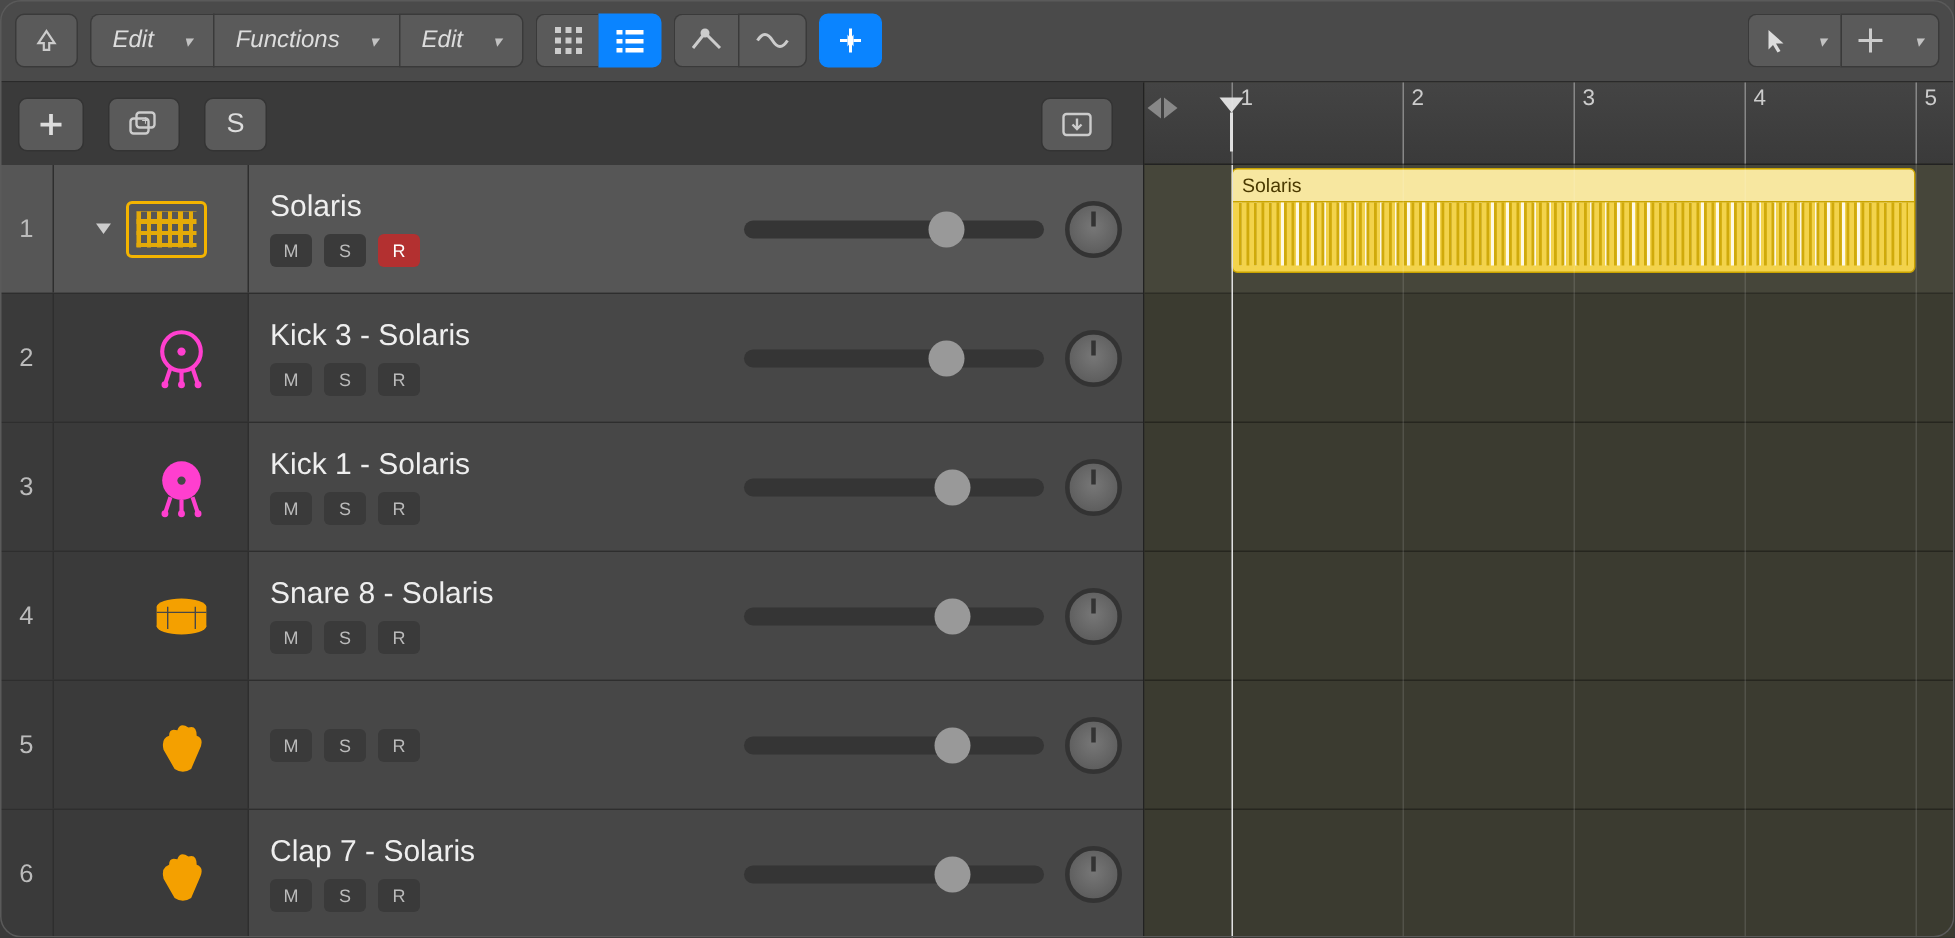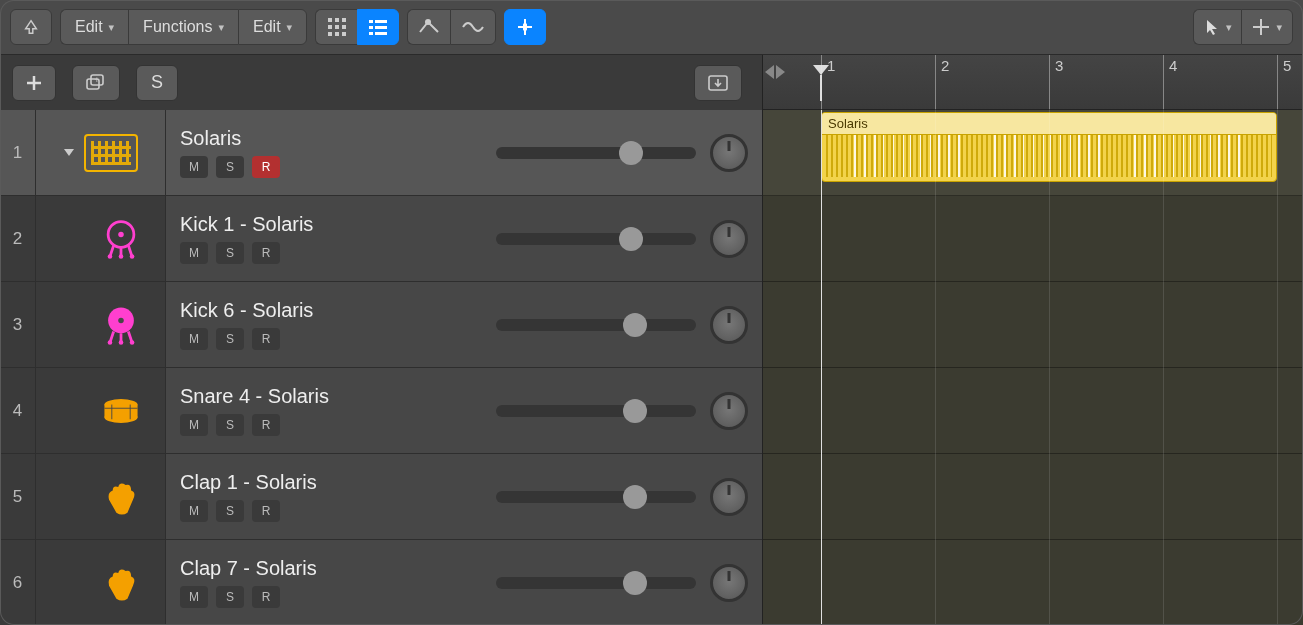--- a/index.html
+++ b/index.html
@@ -19,21 +19,22 @@
     display: flex; align-items: center;
     padding: 0 10px; gap: 8px;
   }
   .tool-btn {
     height: 36px; min-width: 42px;
     background: #5a5a5a;
     border: 1px solid #3a3a3a;
     border-radius: 6px;
     display: flex; align-items: center; justify-content: center;
     color: #ddd; font-size: 16px; padding: 0 10px;
-    gap: 6px;
+    gap: 20px;
+    font-style: italic;
   }
   .tool-btn.menu { padding: 0 14px; }
   .tool-btn.active { background: #0a84ff; color: #fff; border-color:#0a84ff; }
   .chev { font-size: 11px; opacity: .8; }
   .btn-group { display:flex; }
   .btn-group .tool-btn { border-radius: 0; border-right-width: 0; }
   .btn-group .tool-btn:first-child { border-radius: 6px 0 0 6px; }
   .btn-group .tool-btn:last-child  { border-radius: 0 6px 6px 0; border-right-width:1px; }
   .spacer { flex: 1; }
 
@@ -357,21 +358,21 @@
                 <circle cx="25" cy="20" r="3" fill="#ff3fcf"></circle>
                 <path d="M17 32 L13 44 M33 32 L37 44 M25 34 L25 44" stroke="#ff3fcf" stroke-width="3" fill="none"></path>
                 <circle cx="13" cy="44" r="2.5" fill="#ff3fcf"></circle>
                 <circle cx="37" cy="44" r="2.5" fill="#ff3fcf"></circle>
                 <circle cx="25" cy="44" r="2.5" fill="#ff3fcf"></circle>
               </svg>
             </div>
           </div>
           <div class="body-col">
             <div class="track-info">
-              <div class="track-name">Kick 1 - Solaris</div>
+              <div class="track-name">Kick 3 - Solaris</div>
               <div class="msr">
                 <span>M</span>
                 <span>S</span>
                 <span>R</span>
               </div>
             </div>
             <div class="slider">
               <div class="thumb" style="left: 123.2px;"></div>
             </div>
             <div class="knob"></div>
@@ -386,21 +387,21 @@
                 <circle cx="25" cy="20" r="3" fill="#474747"></circle>
                 <path d="M17 32 L13 44 M33 32 L37 44 M25 34 L25 44" stroke="#ff3fcf" stroke-width="3" fill="none"></path>
                 <circle cx="13" cy="44" r="2.5" fill="#ff3fcf"></circle>
                 <circle cx="37" cy="44" r="2.5" fill="#ff3fcf"></circle>
                 <circle cx="25" cy="44" r="2.5" fill="#ff3fcf"></circle>
               </svg>
             </div>
           </div>
           <div class="body-col">
             <div class="track-info">
-              <div class="track-name">Kick 6 - Solaris</div>
+              <div class="track-name">Kick 1 - Solaris</div>
               <div class="msr">
                 <span>M</span>
                 <span>S</span>
                 <span>R</span>
               </div>
             </div>
             <div class="slider">
               <div class="thumb" style="left: 126.72px;"></div>
             </div>
             <div class="knob"></div>
@@ -415,21 +416,21 @@
                 <rect x="7" y="18" width="36" height="14" fill="#f4a000"></rect>
                 <ellipse cx="25" cy="32" rx="18" ry="6" fill="#f4a000"></ellipse>
                 <line x1="7" y1="22" x2="43" y2="22" stroke="#474747" stroke-width="1"></line>
                 <line x1="15" y1="18" x2="15" y2="34" stroke="#474747" stroke-width="1"></line>
                 <line x1="35" y1="18" x2="35" y2="34" stroke="#474747" stroke-width="1"></line>
               </svg>
             </div>
           </div>
           <div class="body-col">
             <div class="track-info">
-              <div class="track-name">Snare 4 - Solaris</div>
+              <div class="track-name">Snare 8 - Solaris</div>
               <div class="msr">
                 <span>M</span>
                 <span>S</span>
                 <span>R</span>
               </div>
             </div>
             <div class="slider">
               <div class="thumb" style="left: 126.72px;"></div>
             </div>
             <div class="knob"></div>
@@ -439,21 +440,20 @@
           <div class="num-col">5</div>
           <div class="icon-col">
             <div class="inst-icon">
               <svg viewBox="0 0 50 50">
                 <path d="M12 28 Q10 20 16 18 Q16 12 22 14 Q24 8 30 12 Q36 10 36 18 Q42 20 38 28 L32 42 Q26 46 20 42 Z" fill="#f4a000"></path>
               </svg>
             </div>
           </div>
           <div class="body-col">
             <div class="track-info">
-              <div class="track-name">Clap 1 - Solaris</div>
               <div class="msr">
                 <span>M</span>
                 <span>S</span>
                 <span>R</span>
               </div>
             </div>
             <div class="slider">
               <div class="thumb" style="left: 126.72px;"></div>
             </div>
             <div class="knob"></div>

